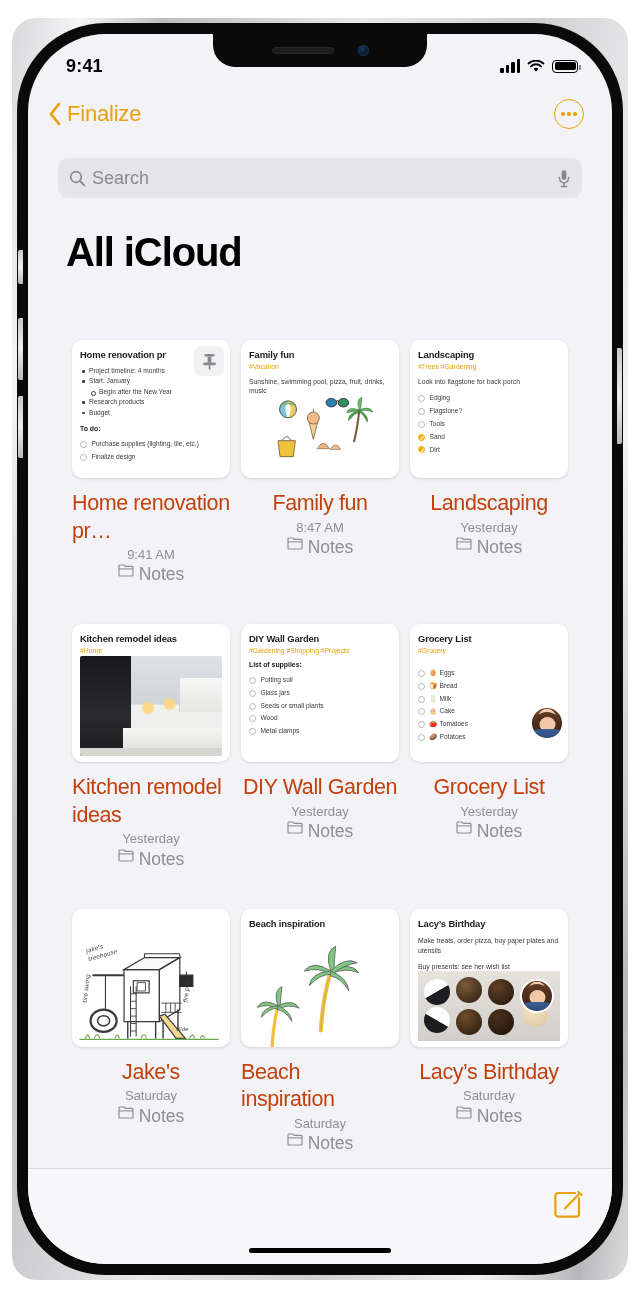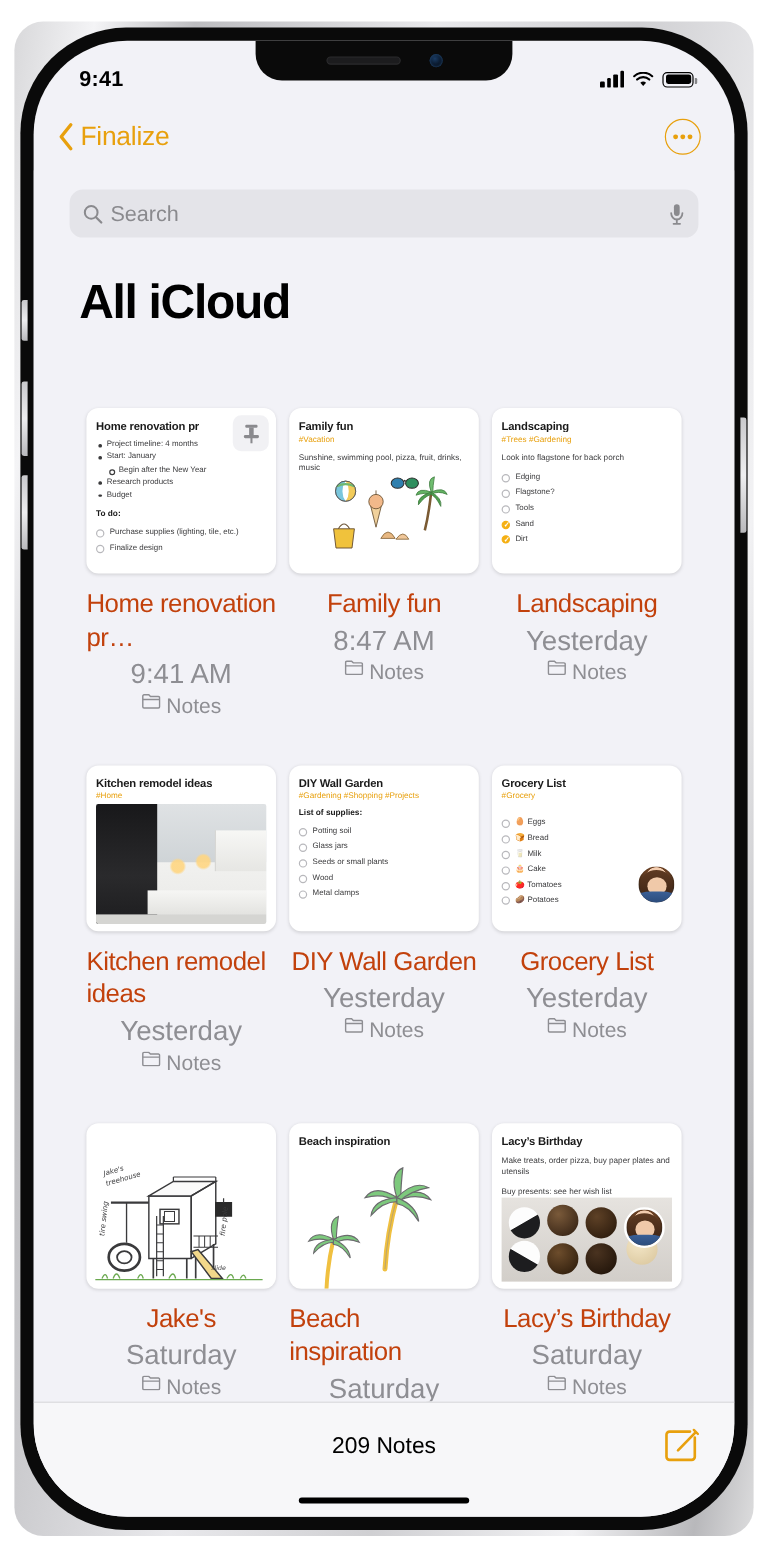--- a/index.html
+++ b/index.html
@@ -155,21 +155,21 @@
   .avatar .hair:after { content:""; position: absolute; left: 50%; top: 22%; transform: translateX(-50%);
     width: 16px; height: 15px; border-radius: 50%; background: #f0c9a9; }
   .avatar .shirt { position: absolute; left: -6%; bottom: -4%; width: 112%; height: 34%;
     background: linear-gradient(180deg,#3a5f96,#2a4a79); border-radius: 40% 40% 0 0; }
   #grocery-avatar { right: 4px; bottom: 22px; }
   #lacy-avatar { right: 6px; top: 8px; }
 
   
   .note-title { font-size: 21.5px; color: #c2410c; line-height: 1.28;
     margin-top: 12px; letter-spacing: -.4px; }
-  .note-meta { font-size: 23px; color: #8e8e93; text-align: center; line-height: 1.34; margin-top: 1px; }
+  .note-meta { font-size: 13px; color: #8e8e93; text-align: center; line-height: 1.34; margin-top: 1px; }
   .note-folder { display: flex; align-items: flex-start; justify-content: center; gap: 5px; margin-top: 1px; }
   .note-folder span { font-size: 17.5px; color: #8e8e93; }
 
   
   .sketch { position: absolute; left: 0; top: 0; width: 100%; height: 100%; }
 
   
   #toolbar { position: absolute; left: 0; right: 0; bottom: 0; height: 96px;
     background: #f7f7f9; border-top: 1px solid #d9d9dd; z-index: 20; }
   #notes-count { position: absolute; left: 0; right: 0; top: 26px; text-align: center;
@@ -627,21 +627,20 @@
                   <path d="M1 4.9 H15" stroke="#8e8e93" stroke-width="1.1"></path>
                 </svg>
               <span>Notes</span>
             </div>
           </div>
 
         </div>
       </div>
 
       <div id="toolbar">
-        <div id="notes-count">209 Notes</div>
         <div id="compose-button">
           <svg width="32" height="32" viewBox="0 0 32 32">
             <path d="M23 4 H6 a2.6 2.6 0 0 0-2.6 2.6 V25 a2.6 2.6 0 0 0 2.6 2.6 H24.4 A2.6 2.6 0 0 0 27 25 V9" stroke="#e8a00d" stroke-width="2.2" fill="none" stroke-linecap="round" stroke-linejoin="round"></path>
             <path d="M13 19.6 L27.6 4.6" stroke="#e8a00d" stroke-width="2.2" stroke-linecap="round"></path>
             <path d="M26.2 2.6 L29.6 6" stroke="#e8a00d" stroke-width="2" stroke-linecap="round"></path>
           </svg>
         </div>
         <div id="home-indicator"></div>
       </div>
 

